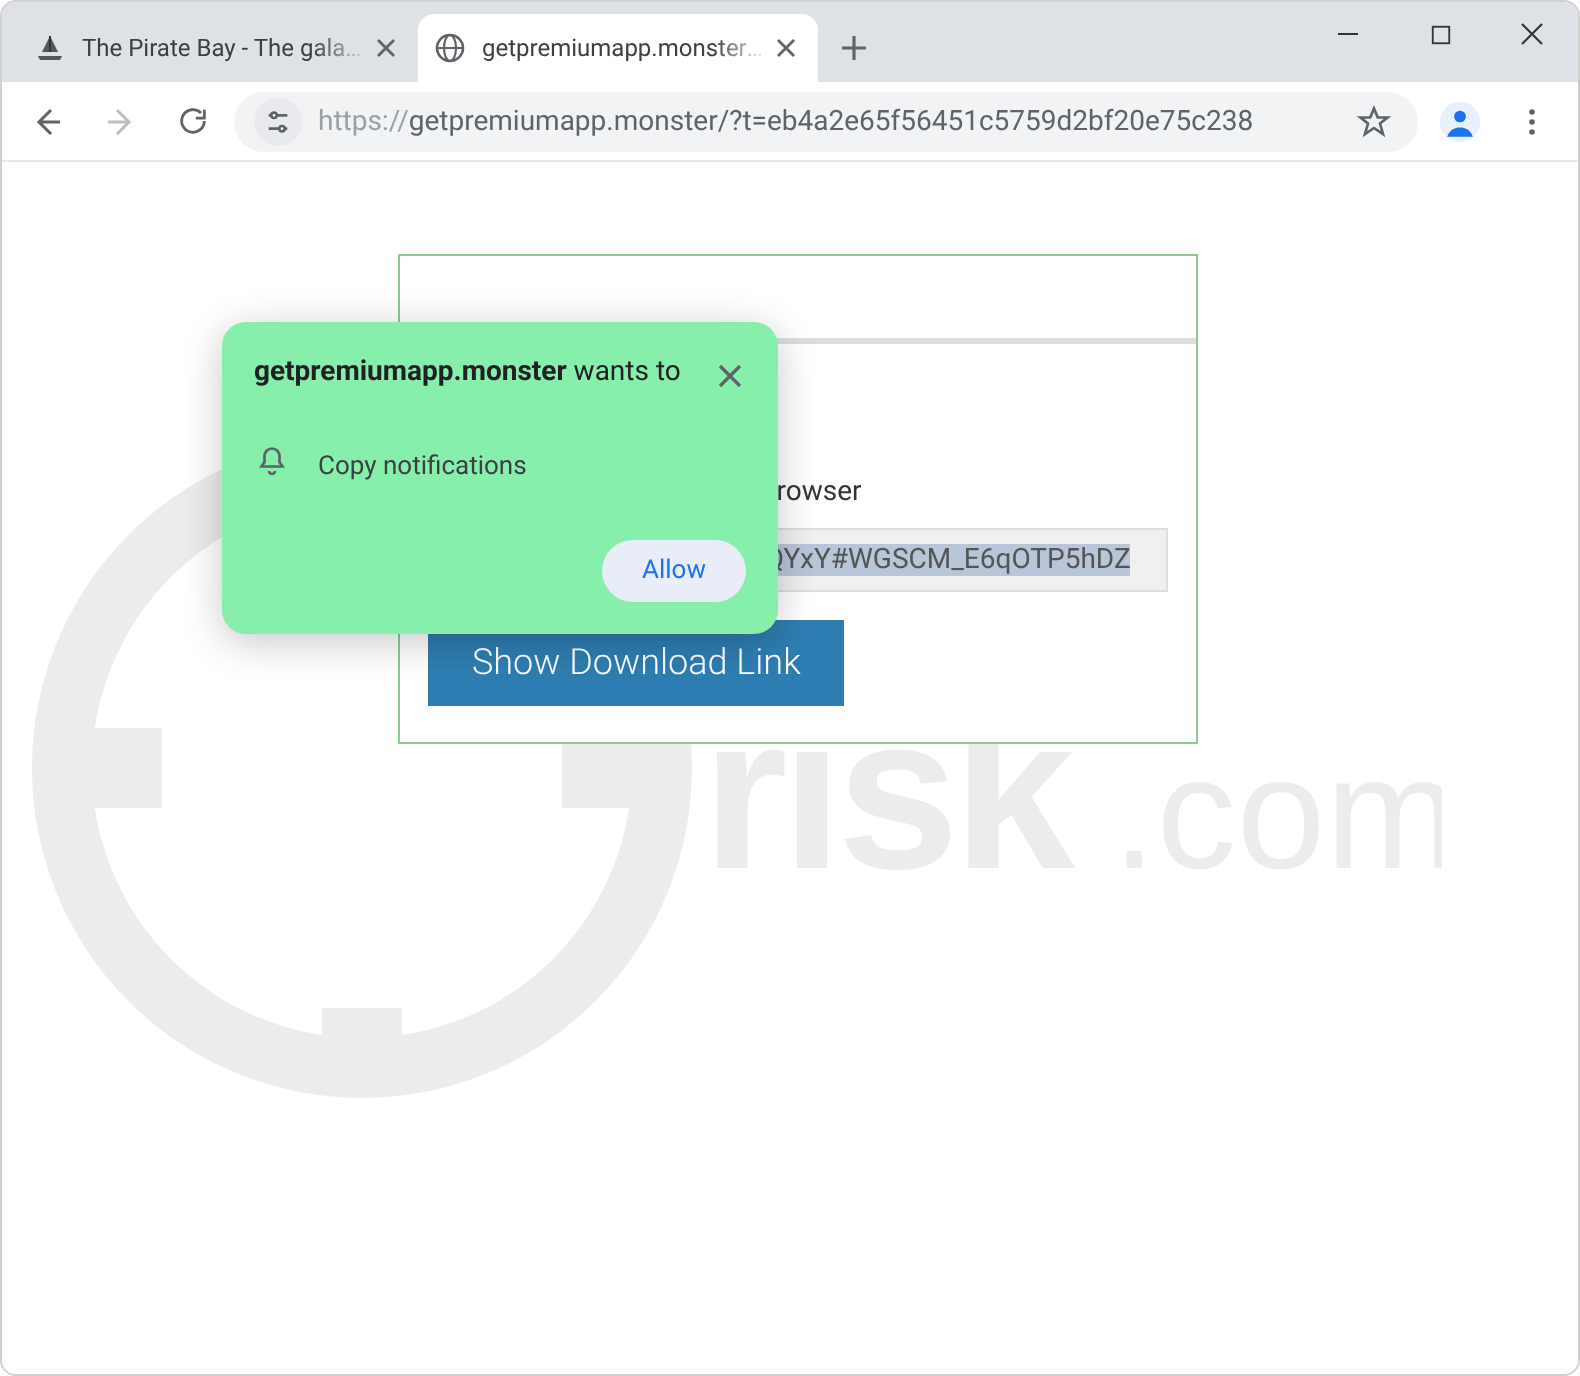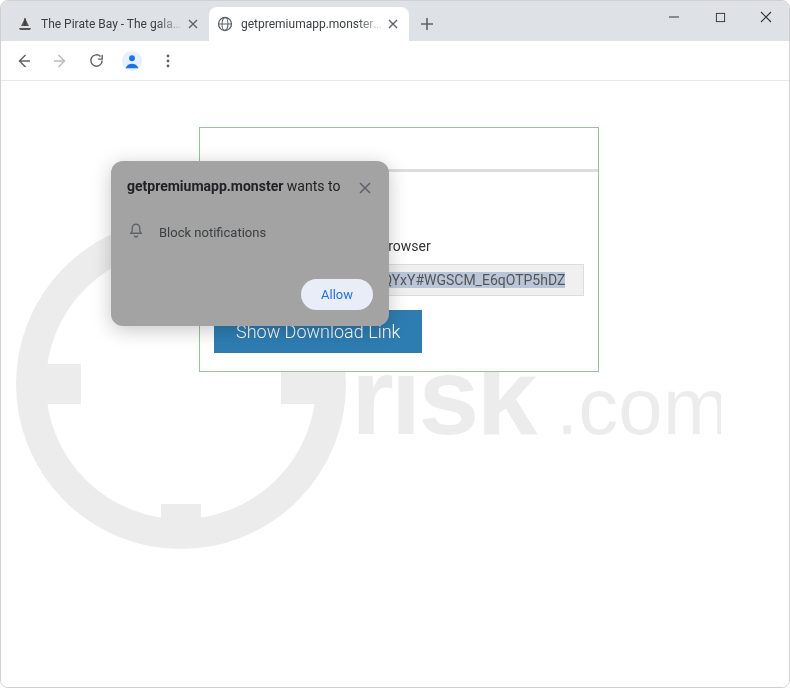--- a/index.html
+++ b/index.html
@@ -162,32 +162,32 @@
       font-size:18px;
       font-weight:350;
       padding: 11px 22px;
       cursor:pointer;
     }
 
     .perm-popup {
       position:absolute;
       left: 110px; top: 80px;
       width: 278px;
-      background:#a3a3a3;
+      background:#86efac;
       border-radius: 12px;
       box-shadow: 0 4px 20px rgba(0,0,0,.22);
       padding: 16px;
       z-index: 10;
     }
     .perm-head { display:flex; align-items:flex-start; justify-content:space-between; }
     .perm-title { font-size:14px; color:#202124; line-height:1.3; }
     .perm-title b { font-weight:700; }
     .perm-close { cursor:pointer; color:#5f6368; padding:2px; }
     .perm-row { display:flex; align-items:center; gap:14px; margin-top:22px; color:#3c4043; font-size:13px; }
-    .perm-actions { display:flex; gap:14px; justify-content:flex-end; margin-top:36px; }
+    .perm-actions { display:flex; gap:14px; justify-content:flex-end; margin-top:26px; }
     .perm-btn {
       background:#e9edf7;
       color:#1a73e8;
       border-radius:18px;
       padding:8px 20px;
       font-size:13px;
       cursor:pointer;
     }
 
     .watermark {
@@ -269,20 +269,37 @@
     </div>
     <div class="nav-icon disabled">
       <svg width="18" height="18" viewBox="0 0 24 24">
           <path fill="none" stroke="#bdbdbd" stroke-width="2" d="M10 4l8 8-8 8M18 12H4"></path>
         </svg>
     </div>
     <div class="nav-icon">
       <svg width="17" height="17" viewBox="0 0 24 24">
           <path fill="none" stroke="#5f6368" stroke-width="2" d="M20 12a8 8 0 1 1-2.34-5.66M20 4v6h-6"></path>
         </svg>
+    </div>
+    <div class="address-bar">
+      <span class="site-chip">
+        <svg width="16" height="16" viewBox="0 0 24 24">
+            <path stroke="#5f6368" stroke-width="2" fill="none" d="M5 7h14M5 17h14"></path>
+            <circle cx="9" cy="7" r="2" fill="#fff" stroke="#5f6368" stroke-width="2"></circle>
+            <circle cx="15" cy="17" r="2" fill="#fff" stroke="#5f6368" stroke-width="2"></circle>
+          </svg>
+      </span>
+      <div class="url-text">
+        <span class="prefix">https://</span><span>getpremiumapp.monster/?t=eb4a2e65f56451c5759d2bf20e75c238</span>
+      </div>
+      <span class="star-btn">
+        <svg width="18" height="18" viewBox="0 0 24 24">
+            <path fill="none" stroke="#5f6368" stroke-width="1.8" d="M12 3l2.5 6H21l-5 4 2 7-6-4-6 4 2-7-5-4h6.5z"></path>
+          </svg>
+      </span>
     </div>
     <div class="profile-btn">
       <svg width="22" height="22" viewBox="0 0 24 24">
           <circle cx="12" cy="12" r="11" fill="#e8f0fe"></circle>
           <circle cx="12" cy="9" r="3.2" fill="#1a73e8"></circle>
           <path d="M5 20c1.2-3.6 4-5 7-5s5.8 1.4 7 5" fill="#1a73e8"></path>
         </svg>
     </div>
     <div class="menu-btn">
       <svg width="16" height="16" viewBox="0 0 16 16">
@@ -329,21 +346,21 @@
               <path stroke="#5f6368" stroke-width="1.6" d="M1 1l10 10M11 1L1 11"></path>
             </svg>
         </div>
       </div>
       <div class="perm-row">
         <span>
           <svg width="18" height="18" viewBox="0 0 24 24">
               <path fill="none" stroke="#5f6368" stroke-width="1.8" d="M12 3a5 5 0 0 0-5 5v4l-2 3h14l-2-3V8a5 5 0 0 0-5-5zM10 18a2 2 0 0 0 4 0"></path>
             </svg>
         </span>
-        <span>Block notifications</span>
+        <span>Copy notifications</span>
       </div>
       <div class="perm-actions">
         <div class="perm-btn">Allow</div>
       </div>
     </div>
 
   </div>
 </div>
 
 </body></html>

